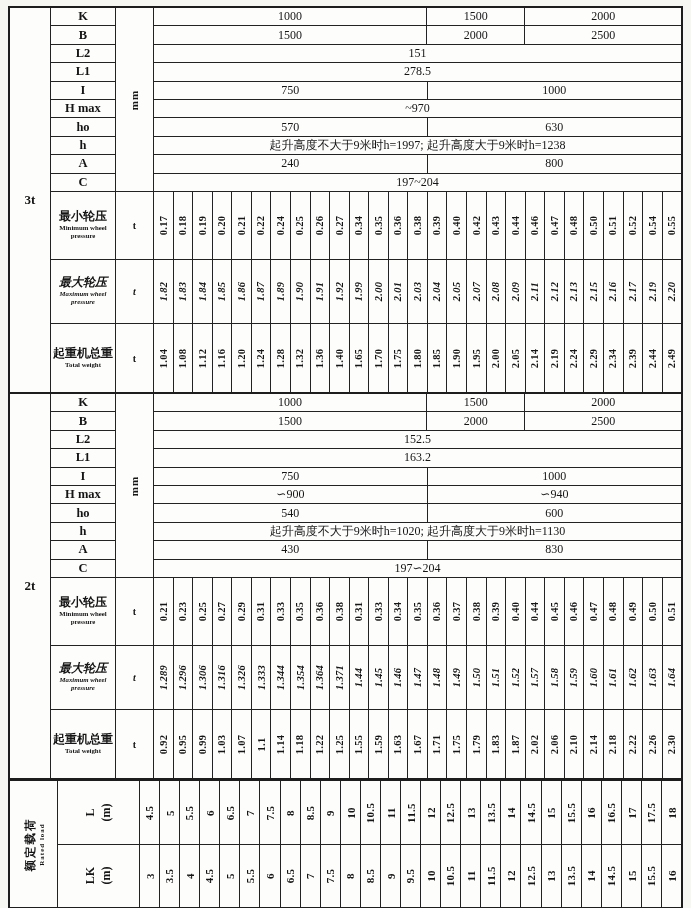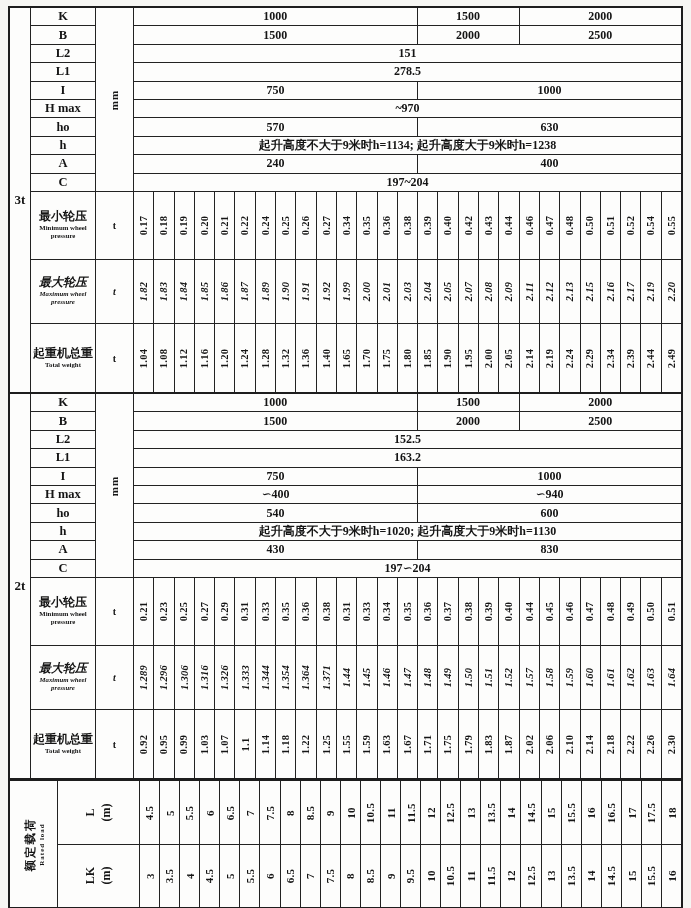--- a/index.html
+++ b/index.html
@@ -3,34 +3,34 @@
 <meta charset="utf-8">
 <style>
   * { box-sizing: border-box; margin: 0; padding: 0; }
   html,body { width: 691px; height: 908px; background: #f6f6f3; overflow: hidden; }
   body { font-family: "Liberation Serif", "DejaVu Serif", serif; color: #151515; }
   .table { position: absolute; left: 8px; top: 6px; width: 675px; background: #fdfdfc;
            border: 2px solid #1d1d1d; }
   .sec { display: flex; }
   .sec-3t { border-bottom: 2px solid #1d1d1d; }
   .sec-2t { border-bottom: 3px solid #1d1d1d; }
-  .sec-label { width: 21px; border-right: 1px solid #222; display: flex; align-items: center;
+  .sec-label { width: 41px; border-right: 1px solid #222; display: flex; align-items: center;
                justify-content: center; font-weight: bold; font-size: 13px; }
   .sec-main { flex: 1; min-width: 0; display: flex; flex-direction: column; }
   .head { display: flex; height: 184px; }
   .pcol { width: 65px; display: flex; flex-direction: column; border-right: 1px solid #222; }
   .pcell { flex: 1 1 0; border-bottom: 1px solid #222; display: flex; align-items: center;
            justify-content: center; font-weight: bold; font-size: 12.5px; }
   .ucell { width: 38px; border-right: 1px solid #222; border-bottom: 1px solid #222;
            display: flex; align-items: center; justify-content: center; }
   .ucell .rot { transform: rotate(-90deg); font-weight: bold; font-size: 11px; letter-spacing: 1px; }
   .hrows { flex: 1; min-width: 0; display: flex; flex-direction: column; }
   .hrow { flex: 1 1 0; display: flex; border-bottom: 1px solid #222; min-width: 0; }
   .hcell { flex-basis: 0; min-width: 0; border-right: 1px solid #222; display: flex;
-           align-items: center; justify-content: center; font-weight: bold; font-size: 12px;
+           align-items: center; justify-content: center; font-weight: normal; font-size: 12px;
            white-space: nowrap; overflow: visible; }
   .hcell:last-child { border-right: none; }
   .prow { display: flex; border-bottom: 1px solid #222; }
   .row-min { height: 68px; }
   .row-max { height: 64px; font-style: italic; }
   .row-wt  { height: 68px; border-bottom: none; }
   .plab { width: 65px; border-right: 1px solid #222; display: flex; flex-direction: column;
           align-items: center; justify-content: center; text-align: center; line-height: 1.15; }
   .plab .cn { font-weight: bold; font-size: 12px; }
   .plab .en { font-weight: bold; font-size: 6.8px; line-height: 1.25; }
@@ -105,25 +105,25 @@
               <div class="hcell" style="flex-grow: 13;">1000</div>
             </div>
           <div class="hrow">
               <div class="hcell" style="flex-grow: 13;">~970</div>
             </div>
           <div class="hrow">
               <div class="hcell" style="flex-grow: 14;">570</div>
               <div class="hcell" style="flex-grow: 13;">630</div>
             </div>
           <div class="hrow">
-              <div class="hcell" style="flex-grow: 27;">起升高度不大于9米时h=1134; 起升高度大于9米时h=1238</div>
+              <div class="hcell" style="flex-grow: 27;">起升高度不大于9米时h=1997; 起升高度大于9米时h=1238</div>
             </div>
           <div class="hrow">
               <div class="hcell" style="flex-grow: 14;">240</div>
-              <div class="hcell" style="flex-grow: 13;">400</div>
+              <div class="hcell" style="flex-grow: 13;">800</div>
             </div>
           <div class="hrow">
               <div class="hcell" style="flex-grow: 27;">197~204</div>
             </div>
         </div>
       </div>
 
       <div class="prow row-min">
         <div class="plab">
           <div class="cn">最小轮压</div>
@@ -433,21 +433,21 @@
               <div class="hcell" style="flex-grow: 27;">152.5</div>
             </div>
           <div class="hrow">
               <div class="hcell" style="flex-grow: 27;">163.2</div>
             </div>
           <div class="hrow">
               <div class="hcell" style="flex-grow: 14;">750</div>
               <div class="hcell" style="flex-grow: 13;">1000</div>
             </div>
           <div class="hrow">
-              <div class="hcell" style="flex-grow: 14;">∽400</div>
+              <div class="hcell" style="flex-grow: 14;">∽900</div>
               <div class="hcell" style="flex-grow: 13; text-align: right;">∽940</div>
             </div>
           <div class="hrow">
               <div class="hcell" style="flex-grow: 14;">540</div>
               <div class="hcell" style="flex-grow: 13;">600</div>
             </div>
           <div class="hrow">
               <div class="hcell" style="flex-grow: 27;">起升高度不大于9米时h=1020; 起升高度大于9米时h=1130</div>
             </div>
           <div class="hrow">

